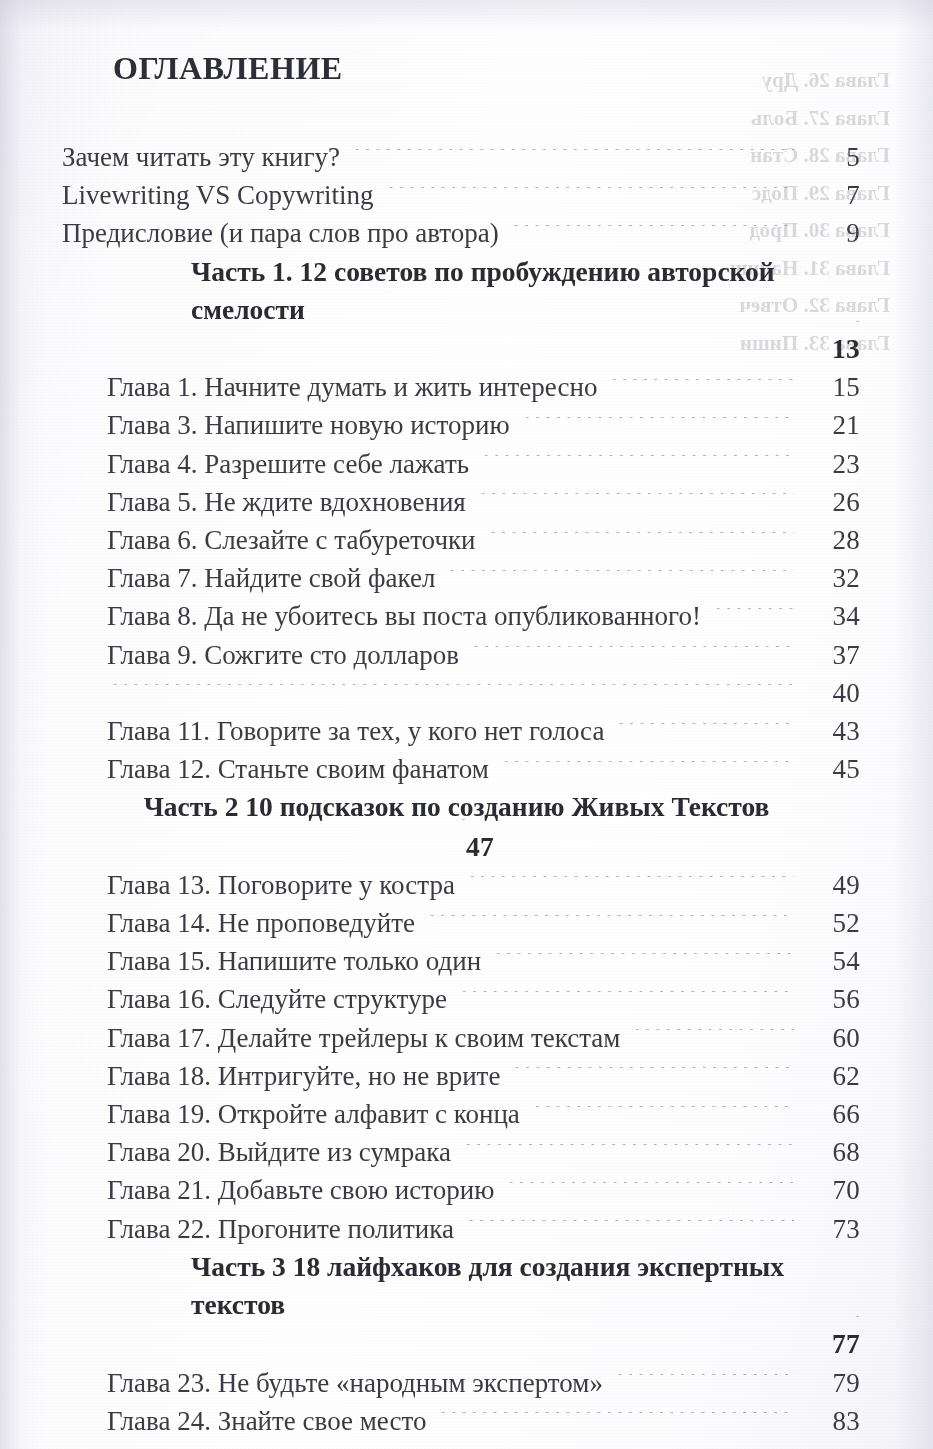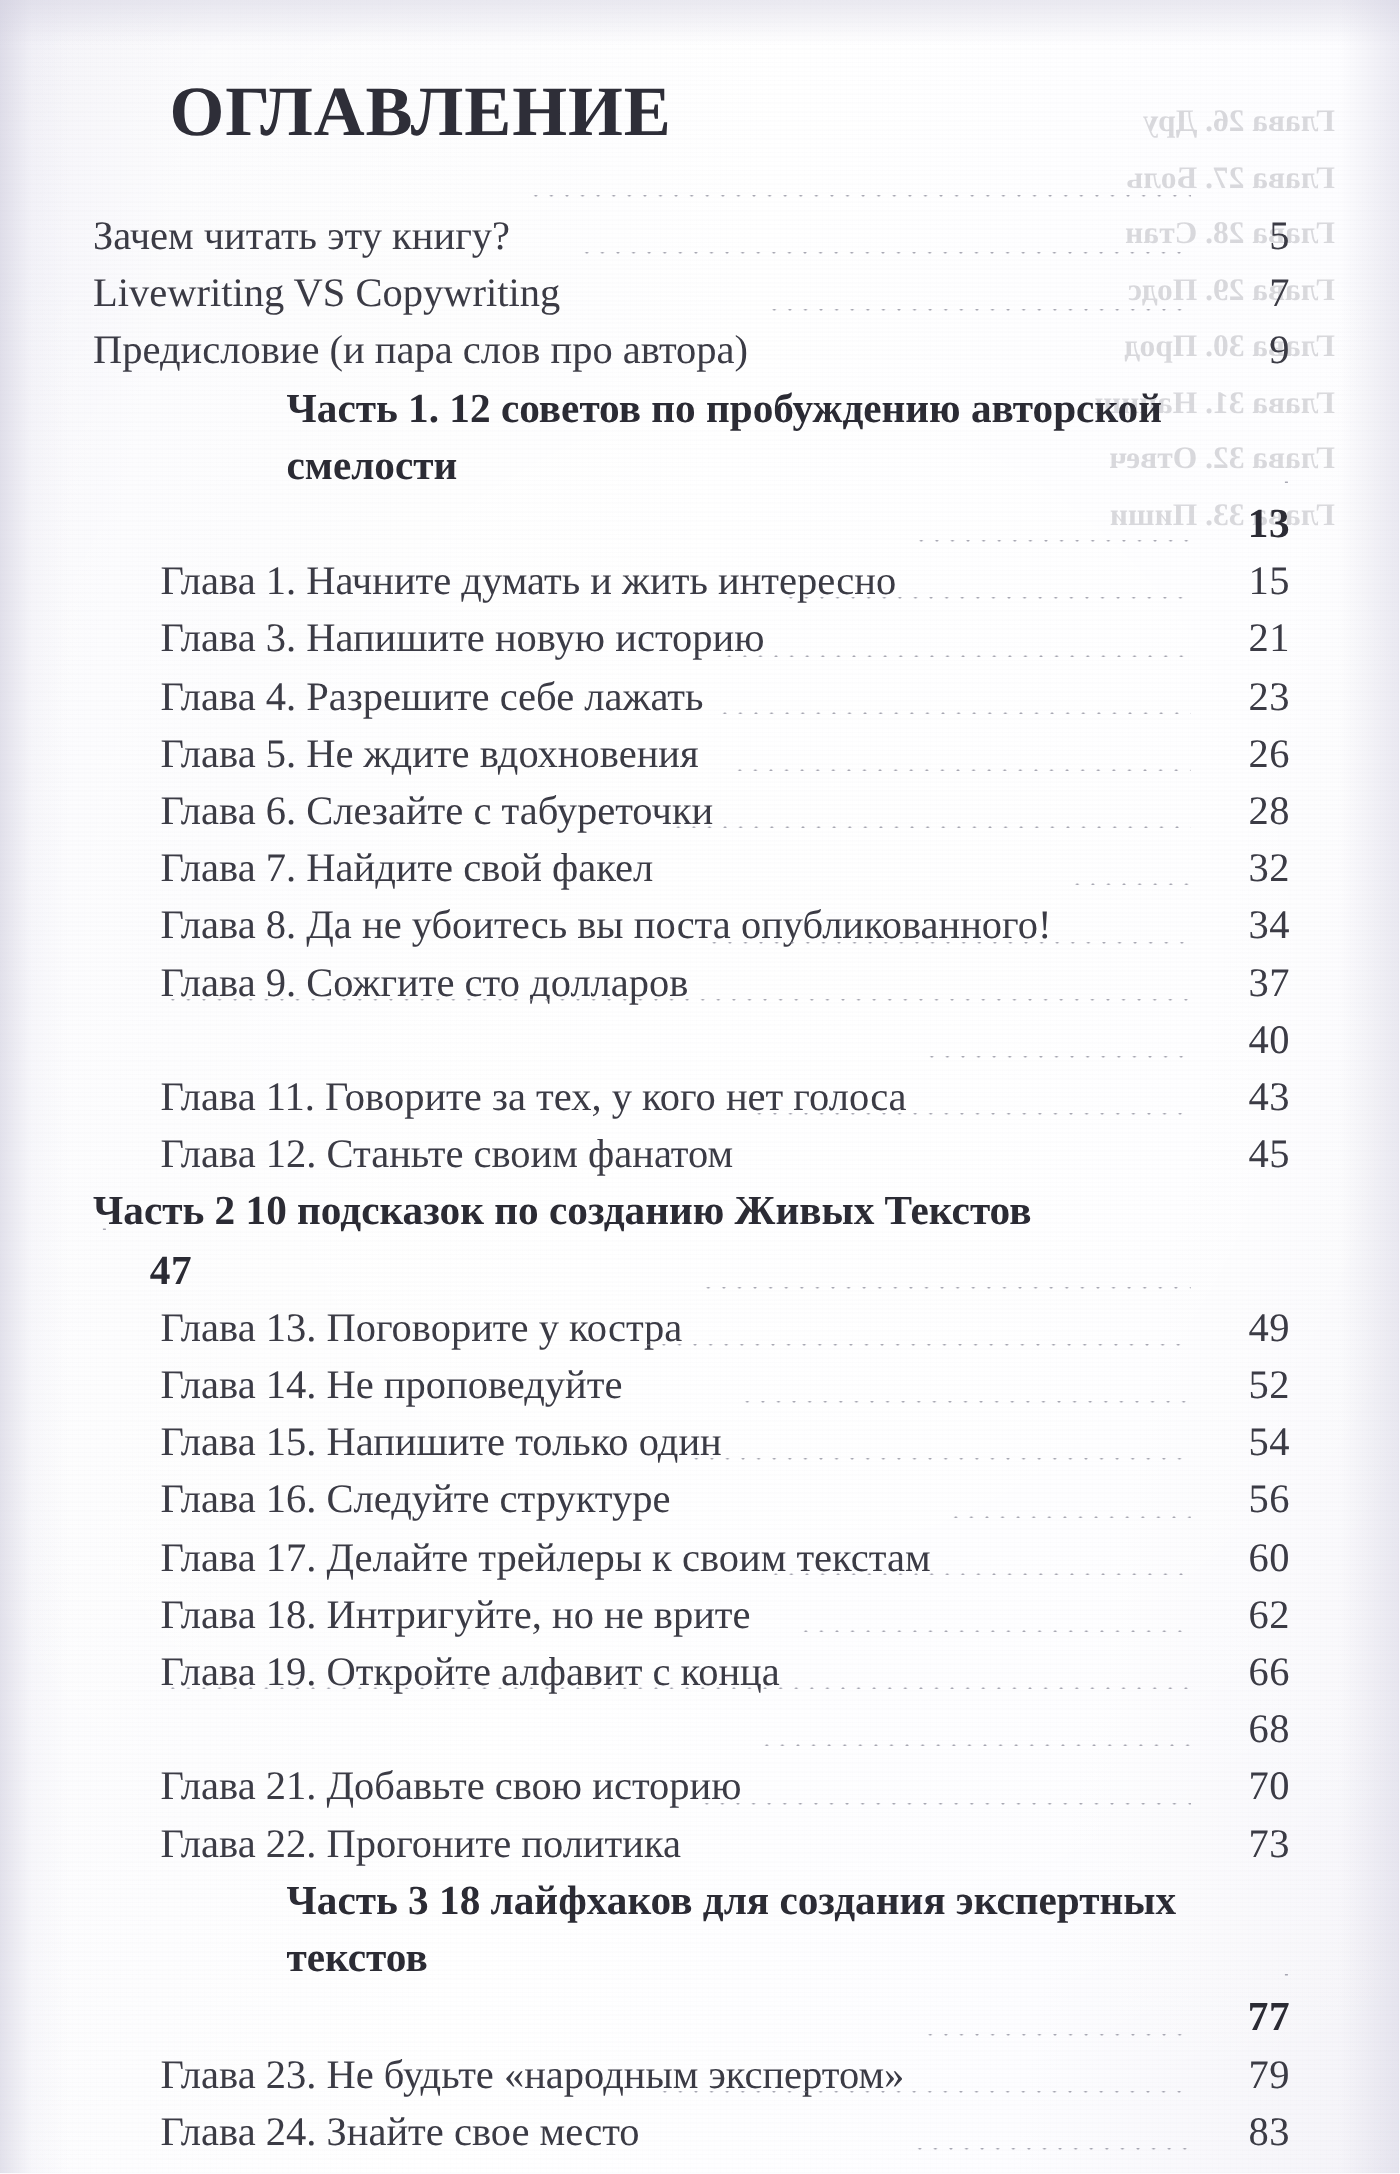--- a/index.html
+++ b/index.html
@@ -81,39 +81,39 @@
   .content {
     position: absolute;
     left: 0; top: 0;
     width: 933px;
   }
 
   .toc-title {
     position: absolute;
     left: 113px;
     top: 52px;
-    font-size: 47px;
+    font-size: 32px;
     font-weight: bold;
     letter-spacing: 0.6px;
     color: #2e2e38;
     line-height: 1;
     font-family: "Liberation Serif", "DejaVu Serif", serif;
   }
 
   .toc-list {
     position: absolute;
     left: 0;
     top: 138px;
     width: 933px;
   }
 
   .entry {
     position: relative;
     display: flex;
-    align-items: flex-start;
+    align-items: center;
     padding-right: 73px;
     color: #3b3b45;
     font-size: 27px;
     line-height: 38.2px;
     min-height: 38.2px;
   }
   .entry .label {
     flex: 0 1 auto;
     white-space: normal;
     padding-right: 9px;
@@ -305,20 +305,21 @@
           <span class="label">Глава 18. Интригуйте, но не врите</span>
           <span class="leader"></span>
           <span class="pageno">62</span>
         </div>
         <div class="entry chapter">
           <span class="label">Глава 19. Откройте алфавит с конца</span>
           <span class="leader"></span>
           <span class="pageno">66</span>
         </div>
         <div class="entry chapter">
+          <span class="label">Глава 20. Выйдите из сумрака</span>
           <span class="leader"></span>
           <span class="pageno">68</span>
         </div>
         <div class="entry chapter">
           <span class="label">Глава 21. Добавьте свою историю</span>
           <span class="leader"></span>
           <span class="pageno">70</span>
         </div>
         <div class="entry chapter">
           <span class="label">Глава 22. Прогоните политика</span>

